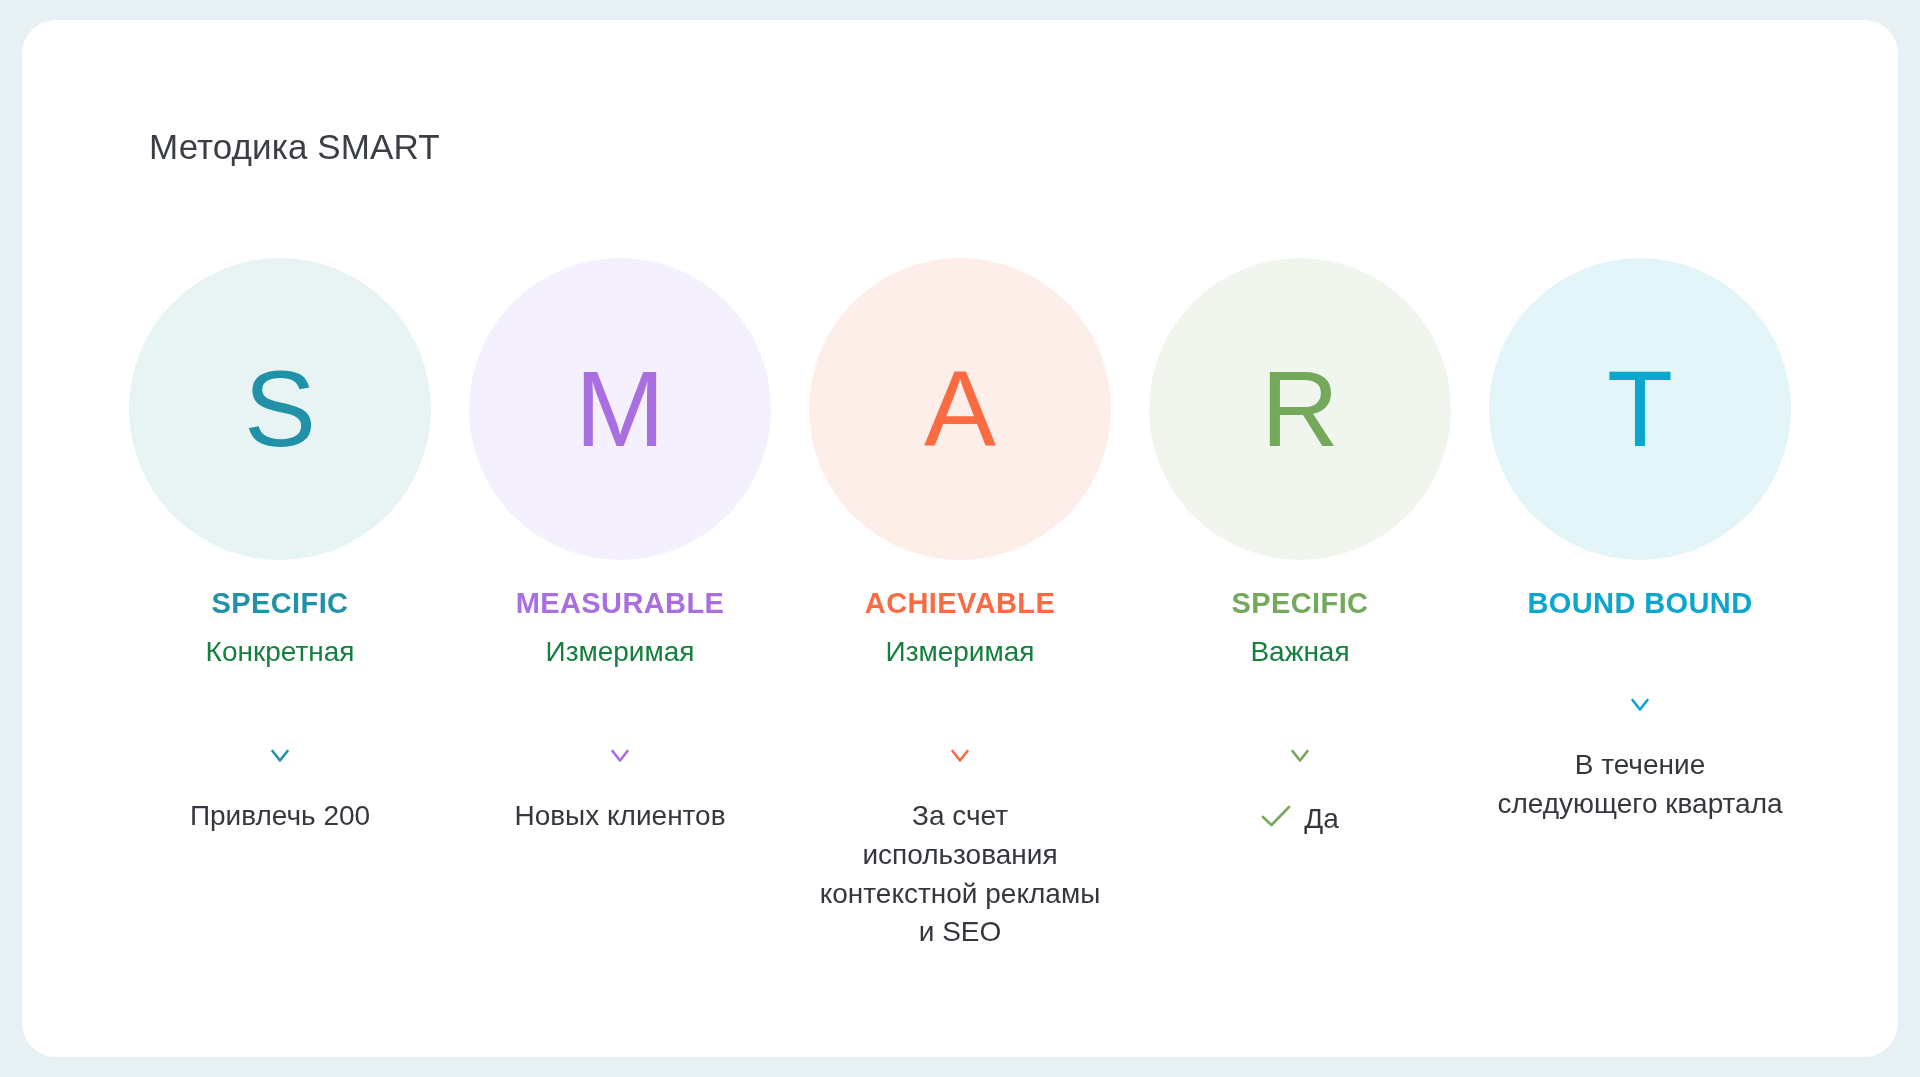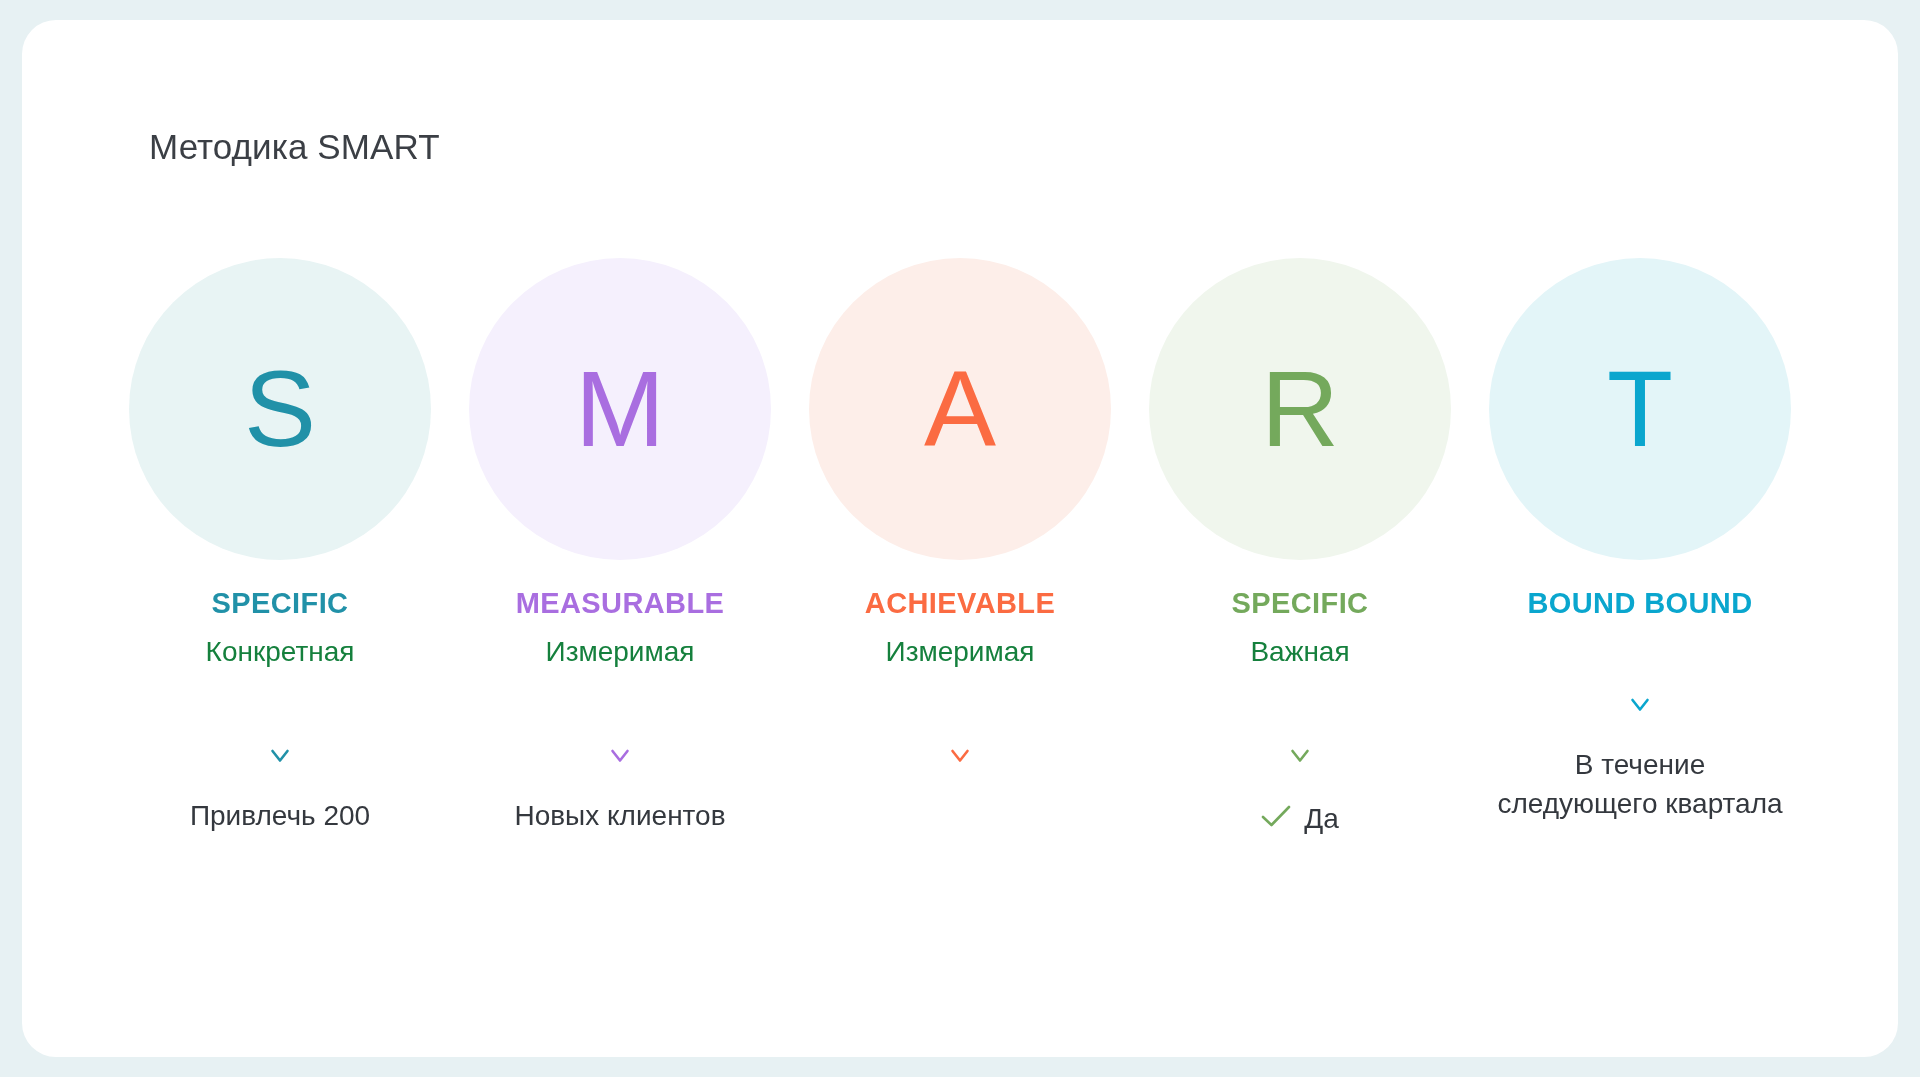--- a/index.html
+++ b/index.html
@@ -180,20 +180,21 @@
               <linearGradient id="grad-2" x1="0" y1="0" x2="0" y2="1">
                 <stop offset="0%" stop-color="#fb6b42" stop-opacity="0"></stop>
                 <stop offset="62%" stop-color="#fb6b42" stop-opacity="0.75"></stop>
                 <stop offset="100%" stop-color="#fb6b42" stop-opacity="1"></stop>
               </linearGradient>
             </defs>
             <path d="M11 1 L11 52" fill="none" stroke="url(#grad-2)" stroke-width="2.6" stroke-linecap="round"></path>
             <path d="M3.5 44 L11 53.5 L18.5 44" fill="none" stroke="#fb6b42" stroke-width="2.6" stroke-linecap="round" stroke-linejoin="round"></path>
           </svg>
         </div>
+        <div class="result"><span>За счет использования контекстной рекламы и SEO</span></div>
       </div>
       <div class="col">
         <div class="circle" style="background:#f0f6ed">
           <span class="circle-letter" style="color:#74a95c">R</span>
         </div>
         <div class="term" style="color:#74a95c">SPECIFIC</div>
         <div class="translation">Важная</div>
         <div class="arrow-wrap">
           <svg class="arrow-svg" width="22" height="58" viewBox="0 0 22 58">
             <defs>

